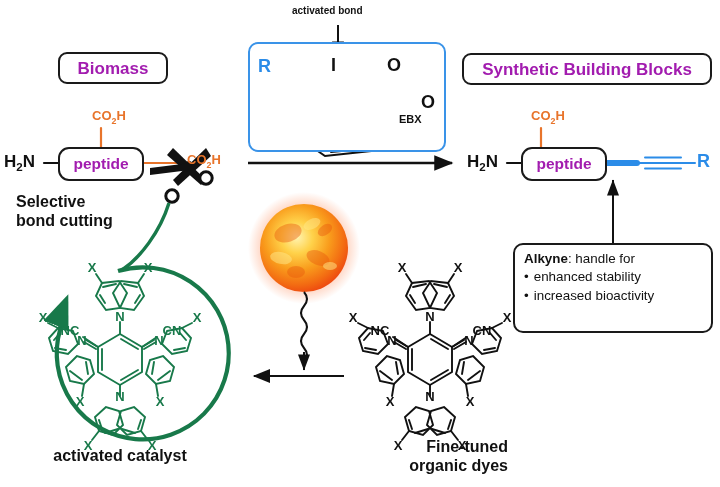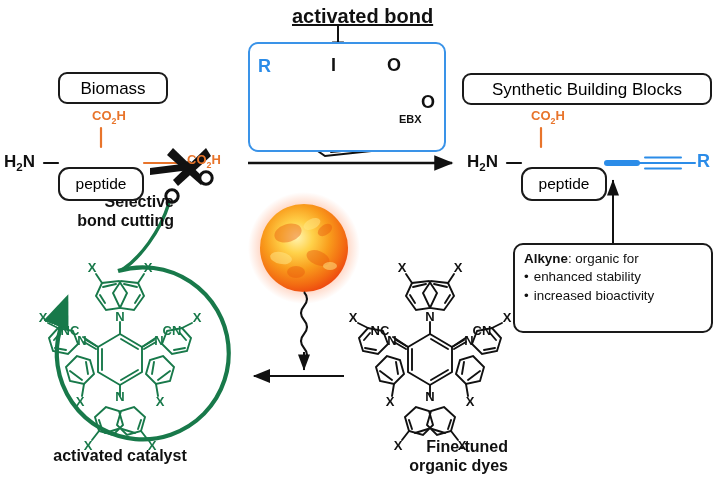--- a/index.html
+++ b/index.html
@@ -21,25 +21,24 @@
   .abs { position: absolute; }
 
   
   .pill {
     border: 2px solid #1a1a1a;
     border-radius: 9px;
     background: #ffffff;
     display: flex;
     align-items: center;
     justify-content: center;
-    font-weight: normal;
-    color: #000000;
+    font-weight: bold;
+    color: #a21caf;
     box-sizing: border-box;
     line-height: 1;
-    margin-top: 20px;
   }
   .pill-biomass {
     left: 58px; top: 52px;
     width: 110px; height: 32px;
     font-size: 17px;
   }
   .pill-sbb {
     left: 462px; top: 53px;
     width: 250px; height: 32px;
     font-size: 17px;
@@ -91,22 +90,22 @@
     margin-right: 5px;
   }
 
   
   .txt {
     color: #111111;
     font-weight: bold;
     white-space: nowrap;
     line-height: 1.18;
   }
-  .txt-activated-bond { left: 292px; top: 5px; font-size: 20px; text-decoration: underline; }
-  .txt-selective { left: 16px; top: 193px; font-size: 16px; text-align: right; width: 158px; }
+  .txt-activated-bond { left: 292px; top: 5px; font-size: 10px; }
+  .txt-selective { left: 16px; top: 193px; font-size: 16px; text-align: left; width: 158px; }
   .txt-act-catalyst { left: 12px; top: 447px; font-size: 16px; text-align: center; width: 216px; }
   .txt-dyes { left: 358px; top: 438px; font-size: 16px; text-align: right; width: 150px; }
 
   .chem { font-weight: bold; color: #111111; white-space: nowrap; }
   .chem sub { font-size: 0.68em; }
 
   .h2n-left  { left: 4px;   top: 152px; font-size: 17px; }
   .h2n-right { left: 467px; top: 152px; font-size: 17px; }
 
   .co2h {
@@ -459,21 +458,21 @@
     <span>H</span><sub>2</sub><span>N</span>
   </div>
   <div class="abs pill pill-peptide-right">peptide</div>
   <div class="abs co2h co2h-top-right">
     <span>CO</span><sub>2</sub><span>H</span>
   </div>
   <div class="abs r-blue r-right">R</div>
 
   <div class="abs alkyne-box">
     <div>
-      <span class="hdr">Alkyne</span><span>: organic for</span>
+      <span class="hdr">Alkyne</span><span>: handle for</span>
     </div>
     <ul>
       <li>enhanced stability</li>
       <li>increased bioactivity</li>
     </ul>
   </div>
 
   <div class="abs txt txt-act-catalyst">activated catalyst</div>
 
   <div class="abs txt txt-dyes">

